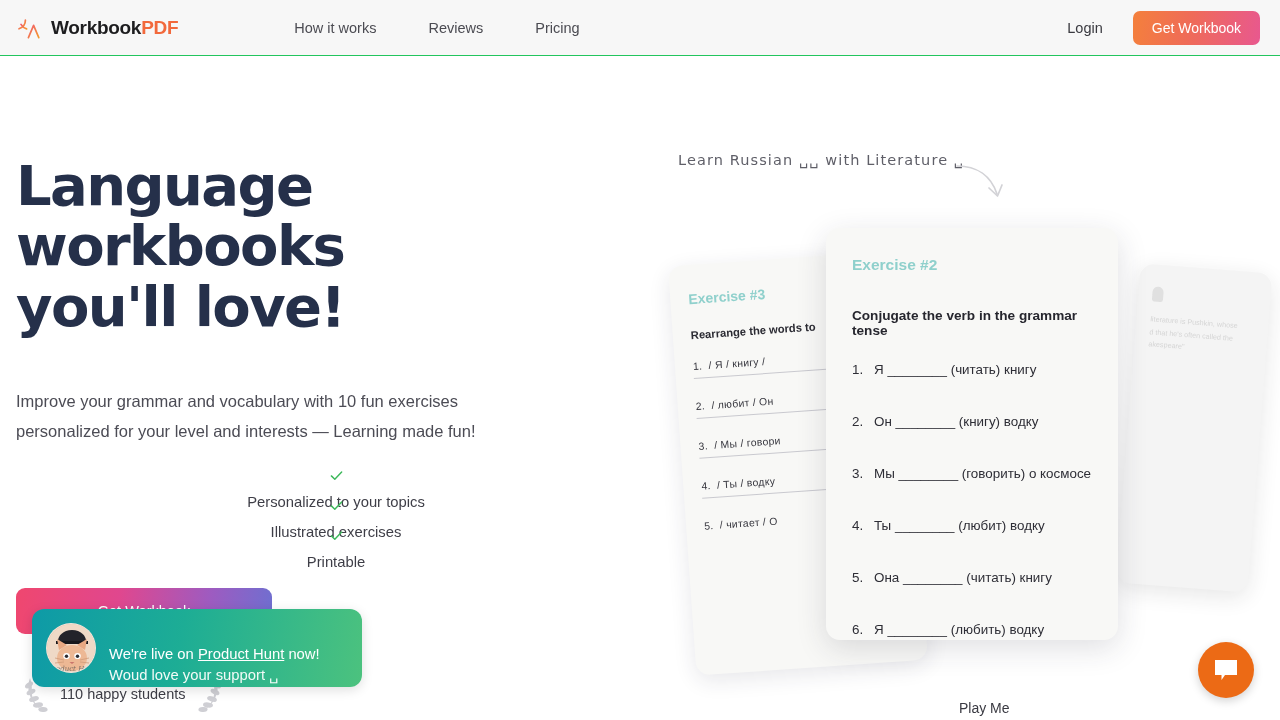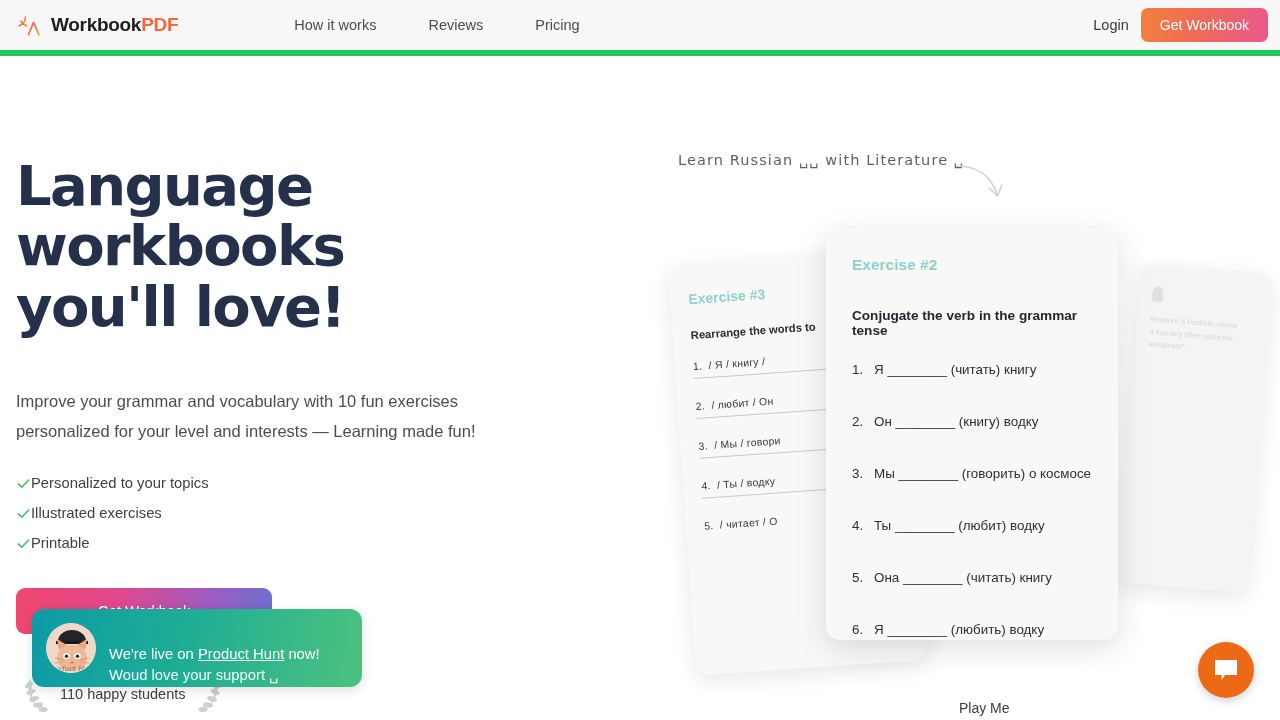--- a/index.html
+++ b/index.html
@@ -9,43 +9,43 @@
     background: #ffffff;
     font-family: "Liberation Sans", sans-serif;
     -webkit-font-smoothing: antialiased;
   }
 
   
   .header {
     position: absolute; top: 0; left: 0;
     width: 1280px; height: 56px;
     background: #f7f7f7;
-    border-bottom: 6px solid #22c55e;
+    border-bottom: 1px solid #22c55e;
     display: flex; align-items: center;
   }
   .logo-wrap {
     display: flex; align-items: center; gap: 9px;
     margin-left: 16px;
   }
   .logo-icon { width: 26px; height: 26px; display: block; }
   .logo-text {
     font-size: 19px; font-weight: bold; letter-spacing: -0.3px;
     color: #1d1d1f; white-space: nowrap;
   }
   .logo-text .pdf { color: #f2693c; }
 
   .nav { display: flex; align-items: center; gap: 16px; margin-left: 98px; }
   .nav-item {
     font-size: 14.5px; color: #4b4b52;
     padding: 6px 18px; white-space: nowrap; cursor: pointer;
   }
 
   .header-right {
-    margin-left: auto; display: flex; align-items: center; gap: 12px;
-    margin-right: 12px;
+    margin-left: auto; display: flex; align-items: center; gap: 30px;
+    margin-right: 20px;
   }
   .login-link { font-size: 14.5px; color: #3a3a40; cursor: pointer; }
   .btn-nav-cta {
     font-size: 14px; color: #ffffff;
     padding: 9px 19px; border-radius: 7px; border: none;
     background: linear-gradient(100deg, #f4803c 0%, #ef6b58 45%, #e8588f 100%);
     cursor: pointer; white-space: nowrap;
     font-family: "Liberation Sans", sans-serif;
   }
 
@@ -60,22 +60,23 @@
   }
 
   .hero-sub {
     margin-top: 50px;
     font-size: 16.5px; line-height: 1.78; color: #4c4c55;
     white-space: pre-line;
   }
 
   .checklist { margin-top: 22px; }
   .check-row {
-    display: flex; align-items: center; 
+    display: flex; align-items: center; gap: 11px;
     height: 30px;
+    flex-direction: column;
   }
   .check-mark { width: 15px; height: 15px; flex: none; }
   .check-label { font-size: 14.8px; color: #3e3e47; }
 
   .btn-hero-cta {
     margin-top: 30px;
     width: 256px; height: 46px;
     border: none; border-radius: 9px;
     background: linear-gradient(95deg, #ef476f 0%, #e0478e 40%, #9e5bc0 75%, #6f6fd0 100%);
     color: #ffffff; font-size: 14.5px; cursor: pointer;

